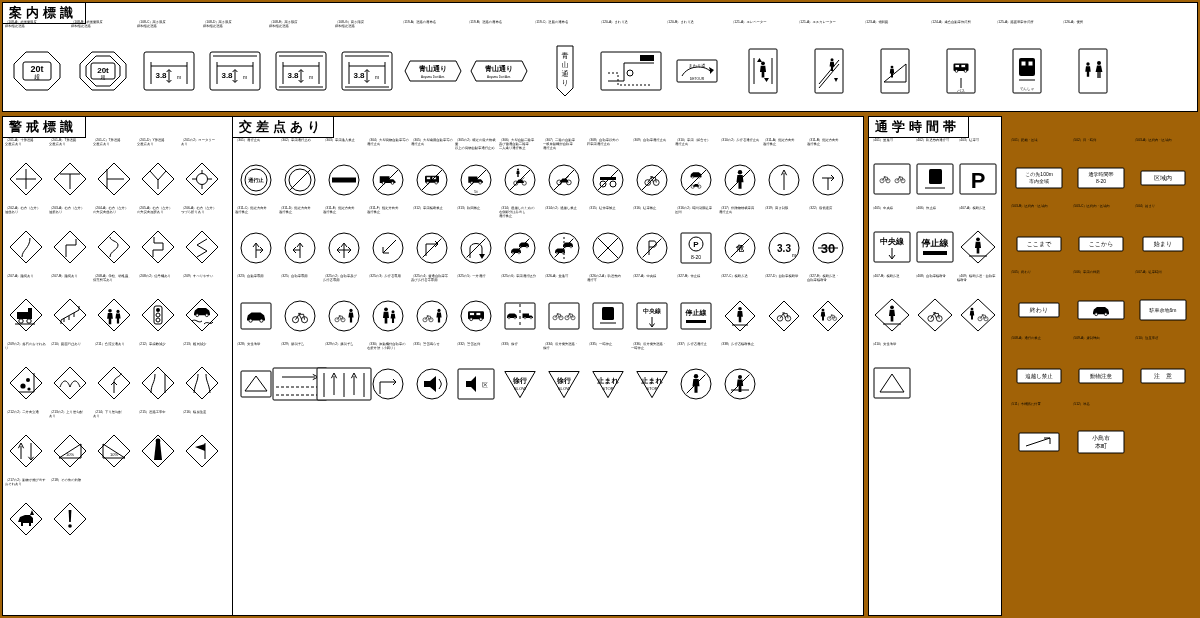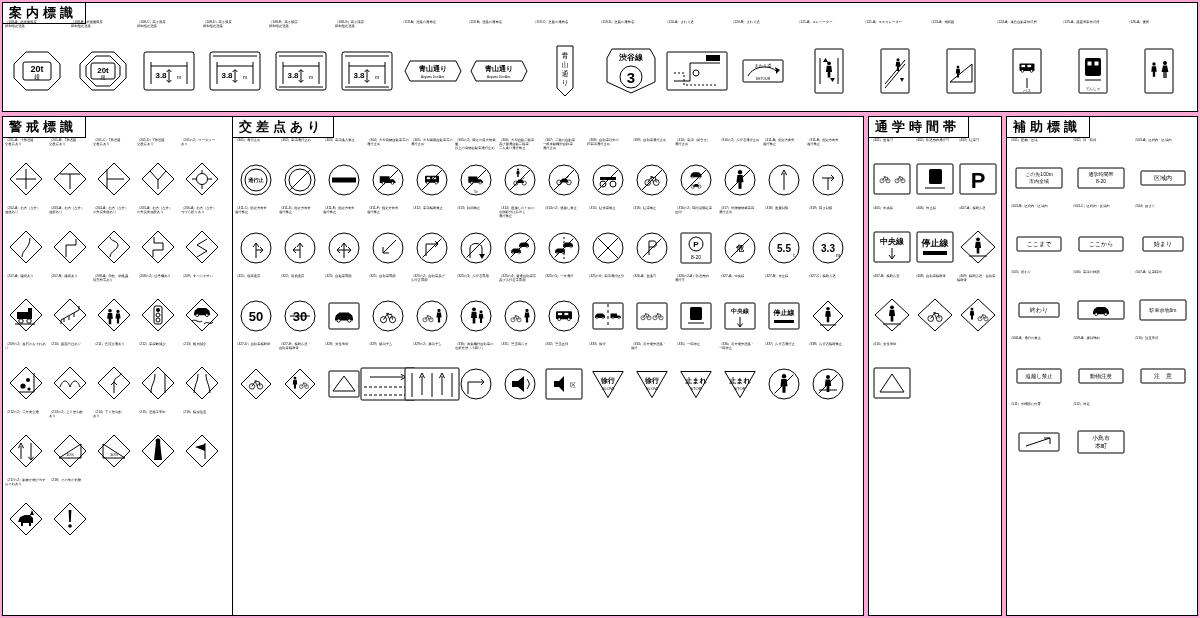--- a/index.html
+++ b/index.html
@@ -4,21 +4,21 @@
 <style>
   * { box-sizing: border-box; }
   html, body {
     margin: 0; padding: 0;
     background: #ffffff;
     font-family: "Liberation Sans", sans-serif;
   }
   #page {
     position: relative;
     width: 1200px; height: 618px;
-    background: #f9a8d4;
+    background: #a16207;
     overflow: hidden;
   }
 
   
   .section {
     position: absolute;
     border: 1px solid #000;
     background: #fff;
   }
   .section-title {
@@ -194,31 +194,20 @@
           <svg width="20" height="54" viewBox="0 0 20 54">
             <path class="stf" d="M2 2 L18 2 L18 44 L10 52 L2 44 Z"></path>
             <text class="tx" x="10" y="14" font-size="7" text-anchor="middle">青</text>
             <text class="tx" x="10" y="23" font-size="7" text-anchor="middle">山</text>
             <text class="tx" x="10" y="32" font-size="7" text-anchor="middle">通</text>
             <text class="tx" x="10" y="41" font-size="7" text-anchor="middle">り</text>
           </svg>
         </div>
       </div>
       <div class="cell" style="width: 66px; height: 88px;">
-        <div class="cap" style="height: 14px;">（119-D）道路の通称名</div>
-        <div class="art">
-          <svg width="54" height="50" viewBox="0 0 54 50">
-            <path class="stf" d="M8 3 L46 3 L51 12 L51 36 L27 47 L3 36 L3 12 Z"></path>
-            <text class="tx" x="27" y="14" font-size="8" text-anchor="middle" font-weight="bold">渋谷線</text>
-            <circle class="st" cx="27" cy="31" r="11"></circle>
-            <text class="tx" x="27" y="37" font-size="15" text-anchor="middle" font-weight="bold">3</text>
-          </svg>
-        </div>
-      </div>
-      <div class="cell" style="width: 66px; height: 88px;">
         <div class="cap" style="height: 14px;">（120-A）まわり道</div>
         <div class="art">
           <svg width="62" height="40" viewBox="0 0 62 40">
             <rect class="stf" x="1" y="1" width="60" height="38" rx="1"></rect>
             <path class="st" d="M8 30 L24 30 L24 12 L54 12"></path>
             <path class="st" d="M8 22 L18 22 L18 34 L50 34" stroke-dasharray="2 2"></path>
             <rect class="blk" x="40" y="4" width="14" height="6"></rect>
             <text class="tx" x="47" y="9" font-size="3.4" text-anchor="middle">DETOUR</text>
             <circle class="st" cx="30" cy="22" r="3"></circle>
           </svg>
@@ -979,45 +968,26 @@
 通行止め</div>
         <div class="art">
           <svg width="32" height="32" viewBox="0 0 32 32">
             <circle class="stf" cx="16" cy="16" r="15"></circle>
             <text class="tx" x="16" y="19" font-size="8" text-anchor="middle" font-weight="bold">危</text>
             <line class="st" x1="6.640000000000001" y1="25.36" x2="25.36" y2="6.640000000000001" stroke-width="1.4"></line>
           </svg>
         </div>
       </div>
       <div class="cell" style="width: 44px; height: 68px;">
-        <div class="cap" style="height: 16px;">（318）重量制限</div>
-        <div class="art">
-          <svg width="32" height="32" viewBox="0 0 32 32">
-            <circle class="stf" cx="16" cy="16" r="15"></circle>
-            <text class="tx" x="16" y="20" font-size="10" text-anchor="middle" font-weight="bold">5.5</text>
-            <text class="tx" x="26" y="25" font-size="5" text-anchor="middle">t</text>
-          </svg>
-        </div>
-      </div>
-      <div class="cell" style="width: 44px; height: 68px;">
         <div class="cap" style="height: 16px;">（319）高さ制限</div>
         <div class="art">
           <svg width="32" height="32" viewBox="0 0 32 32">
             <circle class="stf" cx="16" cy="16" r="15"></circle>
             <text class="tx" x="16" y="20" font-size="10" text-anchor="middle" font-weight="bold">3.3</text>
             <text class="tx" x="26" y="25" font-size="5" text-anchor="middle">m</text>
-          </svg>
-        </div>
-      </div>
-      <div class="cell" style="width: 44px; height: 68px;">
-        <div class="cap" style="height: 16px;">（321）最高速度</div>
-        <div class="art">
-          <svg width="32" height="32" viewBox="0 0 32 32">
-            <circle class="stf" cx="16" cy="16" r="15"></circle>
-            <text class="tx" x="16" y="21" font-size="13" text-anchor="middle" font-weight="bold">50</text>
           </svg>
         </div>
       </div>
       <div class="cell" style="width: 44px; height: 68px;">
         <div class="cap" style="height: 16px;">（322）最低速度</div>
         <div class="art">
           <svg width="32" height="32" viewBox="0 0 32 32">
             <circle class="stf" cx="16" cy="16" r="15"></circle>
             <text class="tx" x="16" y="21" font-size="13" text-anchor="middle" font-weight="bold">30</text>
             <line class="st" x1="6" y1="16" x2="26" y2="16" stroke-width="0"></line>
@@ -1482,23 +1452,20 @@
         <div class="cap" style="height: 14px;">（410）安全地帯</div>
         <div class="art">
           <svg width="40" height="34" viewBox="0 0 40 34">
             <rect class="stf" x="2" y="2" width="36" height="30" rx="1"></rect>
             <path class="st" d="M8 26 L20 8 L32 26 Z"></path>
           </svg>
         </div>
       </div>
     </div>
 
-  <div class="section" style="left:1006px; top:116px; width:192px; height:500px;">
-    <div class="section-title">補助標識</div>
-  </div>
   <div class="grid" id="grid-auxiliary" style="left:1008px; top:138px; width:188px; height:476px;">
       <div class="cell" style="width: 62px; height: 66px;">
         <div class="cap" style="height: 14px;">（501）距離・区域</div>
         <div class="art">
           <svg width="48" height="22" viewBox="0 0 48 22">
             <rect class="stf" x="1" y="1" width="46" height="20" rx="1"></rect>
             <text class="tx" x="24" y="9" font-size="5" text-anchor="middle">この先100m</text>
             <text class="tx" x="24" y="16.333333333333332" font-size="5" text-anchor="middle">市内全域</text>
           </svg>
         </div>

